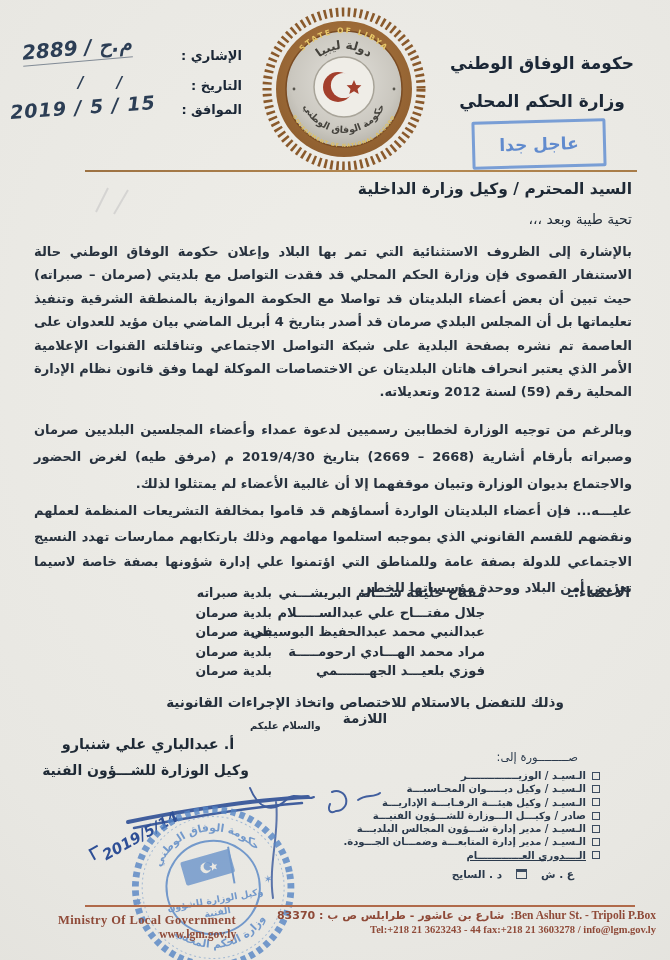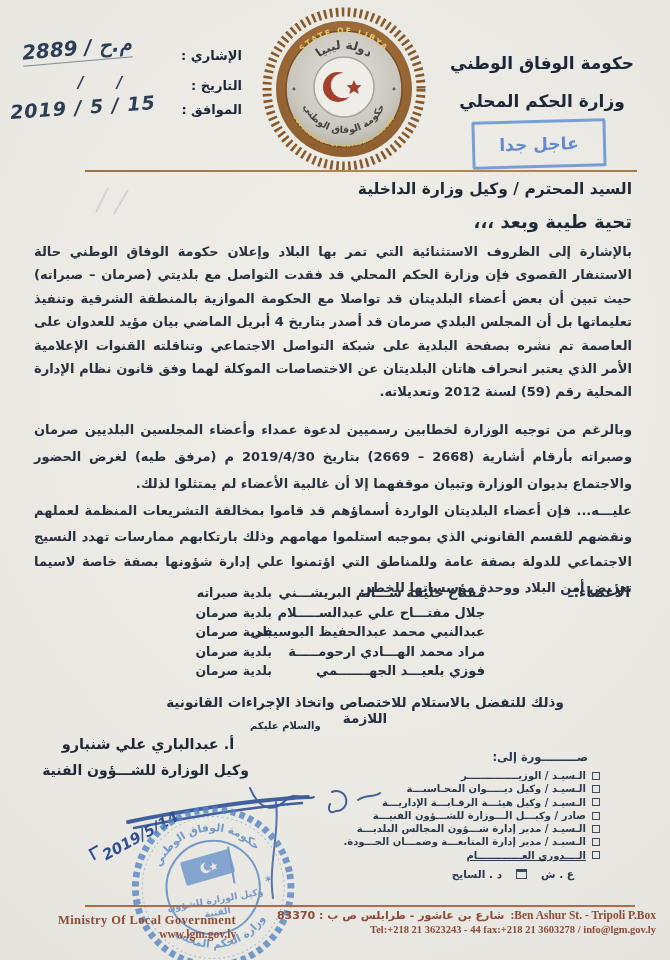--- a/index.html
+++ b/index.html
@@ -24,21 +24,21 @@
           color:rgba(90,134,204,.95);font-size:17px;font-weight:bold;
           display:flex;align-items:center;justify-content:center;
           transform:rotate(-1.5deg);border-radius:2px;}
   .header-rule{left:85px;top:170px;width:552px;height:2px;
                background:linear-gradient(90deg,#9d7243,#b58a52 60%,#a87c48);}
   .faint-mark{left:88px;top:182px;opacity:.14;}
 
   
   .rtl{direction:rtl;unicode-bidi:embed;}
   .addressee{right:38px;top:180px;font-size:15.5px;font-weight:bold;color:#1e2935;}
-  .greeting{right:38px;top:211px;font-size:18px;font-weight:bold;color:#1e2935;}
+  .greeting{right:38px;top:211px;font-size:14px;font-weight:normal;color:#1e2935;}
   .para{right:38px;left:34px;text-align:justify;font-weight:bold;color:#28323e;}
   .p1{top:240px;font-size:13px;line-height:23.4px;}
   .p2{top:416px;font-size:13px;line-height:27px;}
   .p3{top:498px;font-size:13px;line-height:25.5px;}
 
   .names-label{right:40px;top:584px;font-size:14px;font-weight:bold;}
   .names-grid{left:140px;top:585px;width:345px;direction:rtl;
               display:grid;grid-template-columns:195px 130px;column-gap:18px;
               row-gap:4.5px;font-weight:bold;}
   .name-cell{font-size:13px;white-space:nowrap;}
@@ -52,21 +52,21 @@
   .sig-title{left:18px;top:762px;width:255px;text-align:center;font-size:14px;font-weight:bold;color:#1e2935;}
   .sig-svg{left:100px;top:770px;}
   .hw-sign-date{left:86px;top:826px;font-size:15px;font-weight:bold;color:#2e4f96;
                 transform:rotate(-29deg);direction:ltr;font-style:italic;}
   .hw-sign-date::before{content:"";display:inline-block;width:8px;height:10px;
                 border-left:2px solid #2e4f96;border-top:2px solid #2e4f96;margin-left:2px;vertical-align:6px;}
   .round-stamp{left:126px;top:800px;opacity:.8;transform:rotate(-10deg);}
 
   
   .cc{right:70px;top:750px;width:235px;direction:rtl;color:#2b3a4c;}
-  .cc-header{font-size:11.5px;font-weight:bold;margin-bottom:5px;margin-right:12px;}
+  .cc-header{font-size:11.5px;font-weight:normal;margin-bottom:5px;margin-right:22px;}
   .cc-row{display:flex;align-items:center;gap:6px;line-height:13.3px;}
   .cc-bullet{flex:none;width:6px;height:6px;border:1.6px solid #3c4c60;display:inline-block;}
   .cc-text{font-size:10px;font-weight:bold;white-space:nowrap;}
   .cc-last .cc-text{text-decoration:underline;margin-left:16px;}
   .cc-note{margin-top:6px;margin-right:26px;display:flex;gap:14px;align-items:center;
            font-size:10.5px;font-weight:bold;}
   .cc-note-square{flex:none;width:9px;height:8px;border:1.5px solid #3c4c60;
            background:linear-gradient(#3c4c60 2px,transparent 2px);}
 
   

